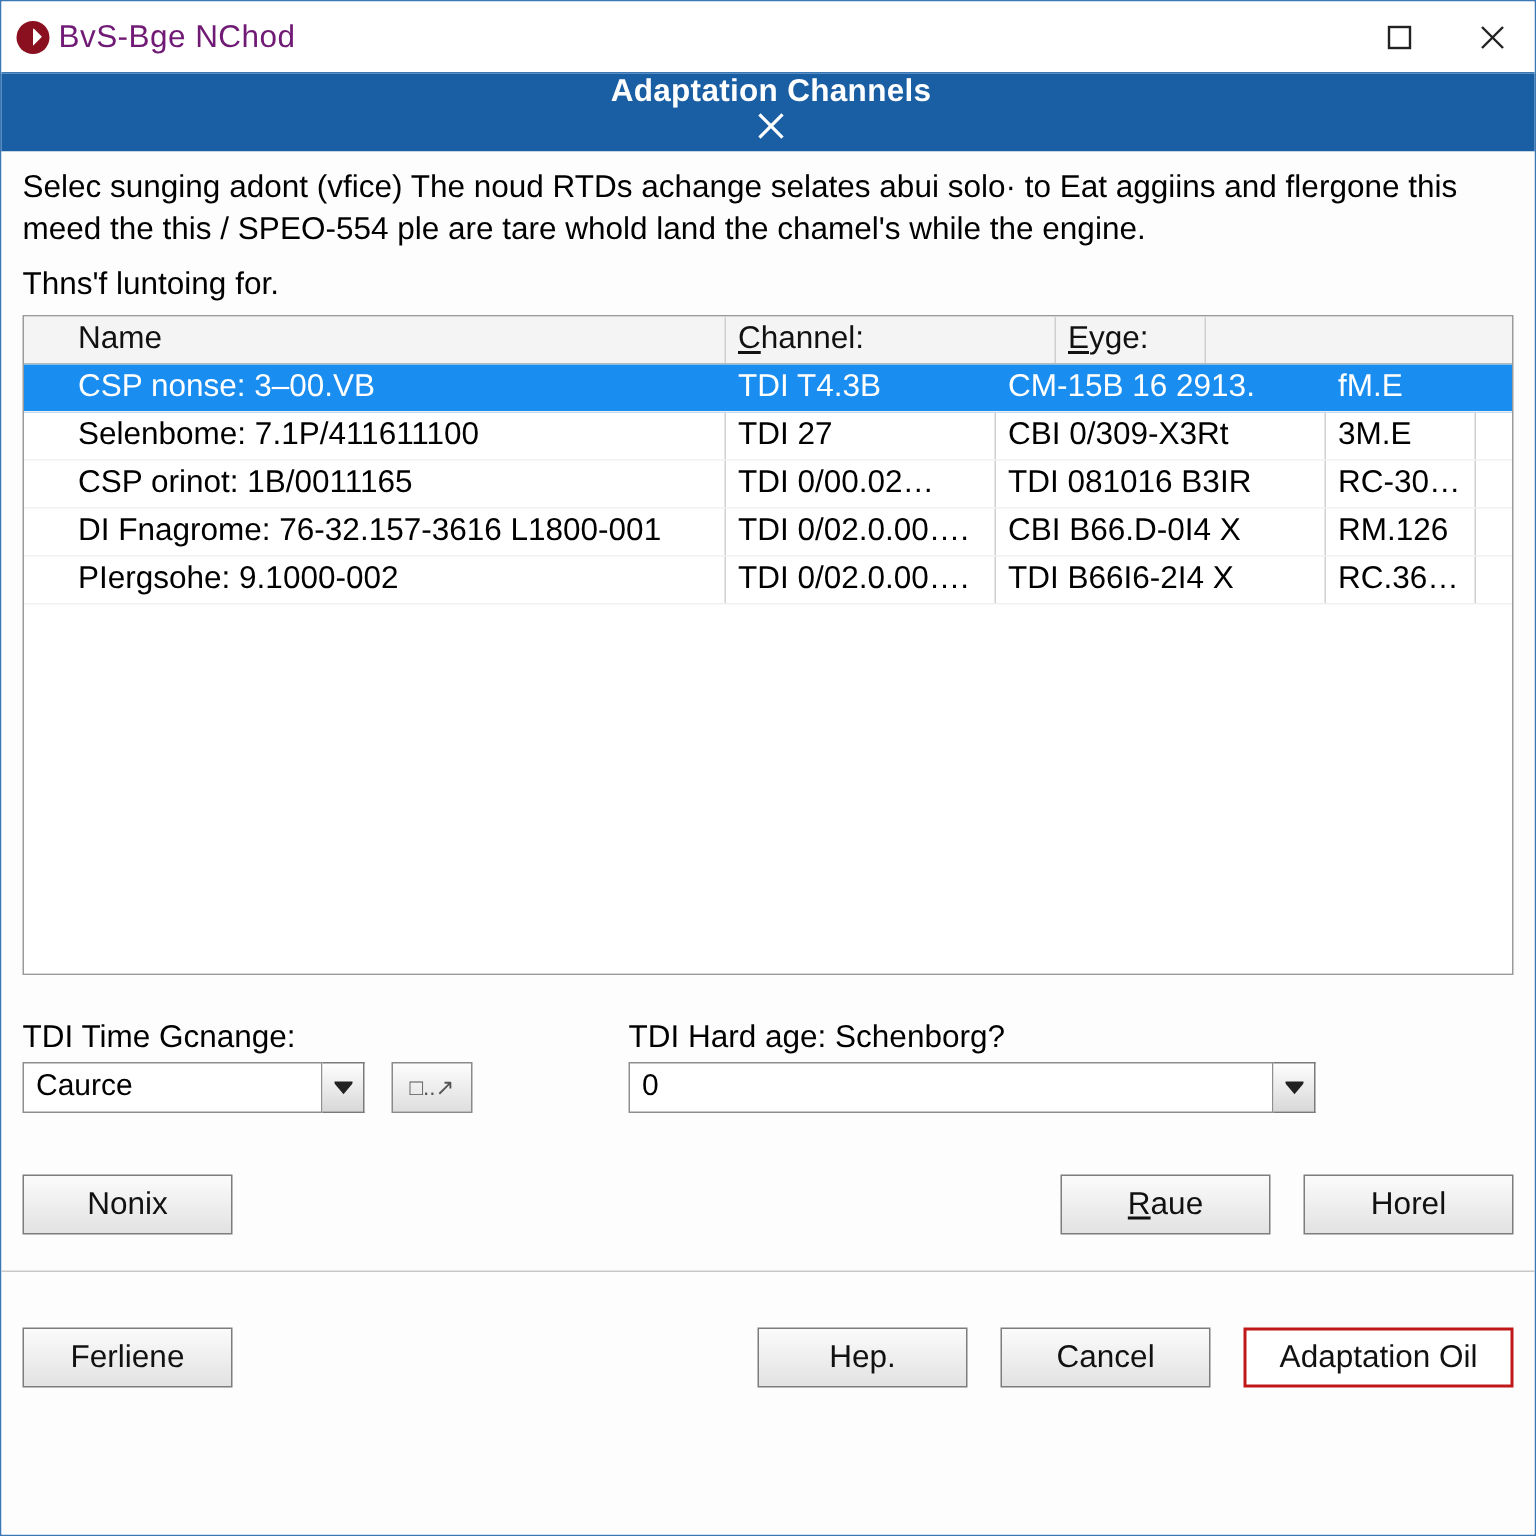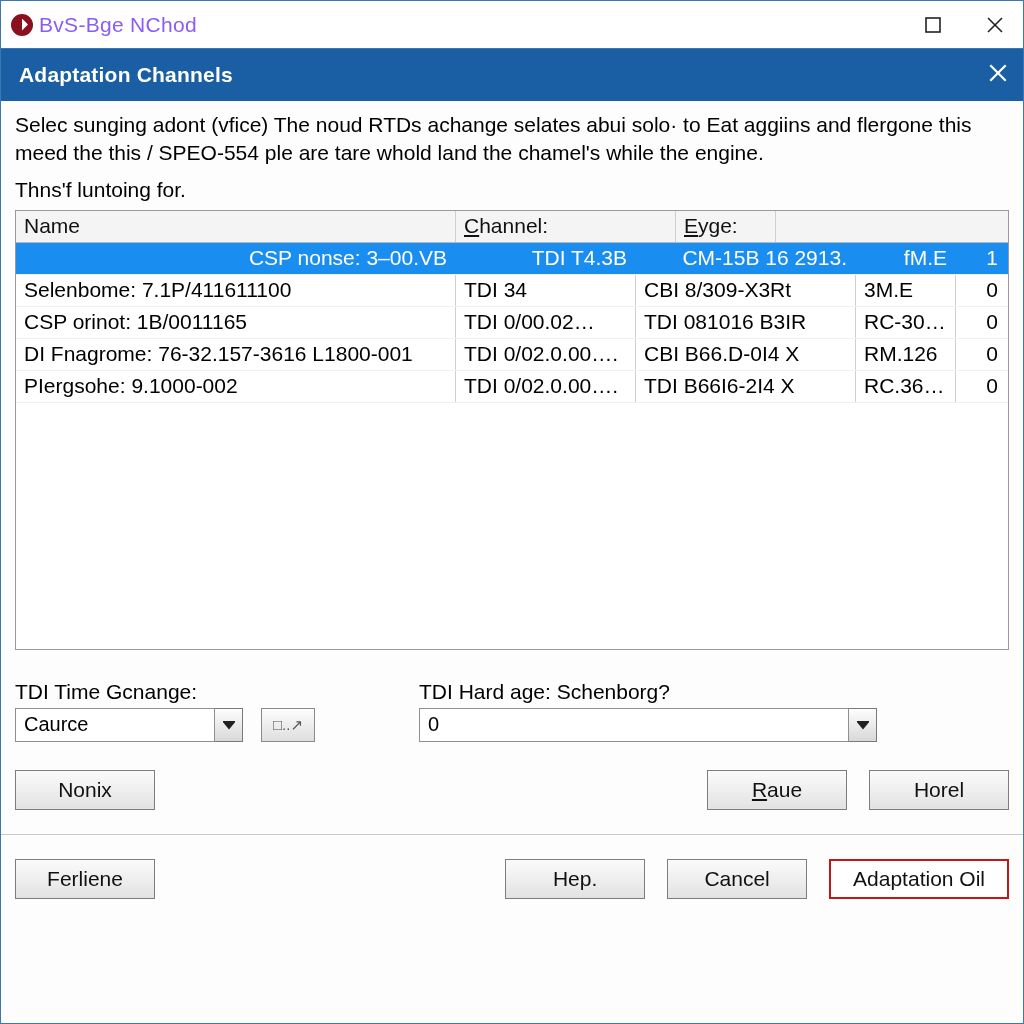--- a/index.html
+++ b/index.html
@@ -32,38 +32,39 @@
     width: 22px; height: 22px; border-radius: 50%;
     background: #8a1020;
     position: relative;
     flex-shrink: 0;
   }
   .app-icon::after{
     content:""; position:absolute; inset:5px;
     background:#fff; border-radius:50%;
     clip-path: polygon(50% 0, 100% 50%, 50% 100%, 50% 0);
   }
-  .outer-title { color:#8b5cf6; letter-spacing:.3px; }
+  .outer-title { color:#701a75; letter-spacing:.3px; }
   .outer-spacer { flex:1; }
   .win-btn {
     width: 56px; height: 100%;
     display:flex; align-items:center; justify-content:center;
     color:#222;
   }
   .win-btn svg { width:20px; height:20px; stroke:#222; stroke-width:1.6; fill:none; }
 
   
   .dialog-header {
     height: 52px;
     background: #1a5ea3;
     color:#fff;
     display:flex; align-items:center;
     padding: 0 14px 0 18px;
     font-weight:600;
     letter-spacing:.2px;
+    flex-direction:column;
   }
   .dialog-header .hspacer { flex:1; }
   .dialog-close svg { width:22px; height:22px; stroke:#fff; stroke-width:2; fill:none; }
 
   
   .dialog-body {
     flex:1;
     padding: 10px 14px 0 14px;
     display:flex; flex-direction:column;
     background:#fdfdfd;
@@ -84,29 +85,29 @@
     background:#f4f4f4;
     border-bottom:1px solid #b8b8b8;
   }
   .th, .td {
     padding: 3px 8px 4px 8px;
     border-right:1px solid #cfcfcf;
     white-space:nowrap; overflow:hidden; text-overflow:ellipsis;
   }
   .th { font-weight:400; color:#111; position:relative; }
   .th u { text-decoration: underline; }
-  .col-name   { width: 440px; flex-shrink:0; }
+  .col-name   { width: 440px; flex-shrink:0;margin-left:28px; }
   .col-reg    { width: 180px; flex-shrink:0; }
   .col-chan   { width: 220px; flex-shrink:0; }
   .col-eyge   { width: 100px; flex-shrink:0; }
   .col-num    { width: 50px;  flex-shrink:0; text-align:right; border-right:none; }
   .tbody { flex:1; background:#fff; }
   .tr { display:flex; border-bottom:1px solid #f0f0f0; }
   .tr.sel { background:#1a8df0; color:#fff; }
-  .tr.sel .td { border-right-color: transparent; text-align: right; }
+  .tr.sel .td { border-right-color: transparent; }
 
   
   .form-row {
     display:flex; gap:40px;
     margin-top: 30px;
     align-items:flex-end;
   }
   .form-col { display:flex; flex-direction:column; gap:4px; }
   .form-col label {}
   .combo {
@@ -138,20 +139,21 @@
   }
   .btn-row.second { margin-top: 24px; padding-bottom: 14px; }
   .push-right { margin-left:auto; }
   button.win {
     min-width:140px; height:40px;
     padding:4px 22px;
     border:1px solid #7d7d7d;
     background:linear-gradient(#fbfbfb,#e2e2e2);
     font-family:inherit; font-size:21px; color:#111;
     cursor:pointer;
+    margin-top:13px;
   }
   button.win.highlight { border:2px solid #c01818; background:#fff; }
   button.win u { text-decoration: underline; }
 
   hr.sep {
     border:none; border-top:1px solid #c7c7c7;
     margin: 24px -14px 0 -14px;
   }
 </style>
 </head>
@@ -201,22 +203,22 @@
       <div class="tbody" id="tbody">
           <div class="tr sel">
             <div class="td col-name">CSP nonse: 3–00.VB</div>
             <div class="td col-reg">TDI T4.3B</div>
             <div class="td col-chan">CM-15B 16 2913.</div>
             <div class="td col-eyge">fM.E</div>
             <div class="td col-num">1</div>
           </div>
           <div class="tr">
             <div class="td col-name">Selenbome: 7.1P/411611100</div>
-            <div class="td col-reg">TDI 34</div>
-            <div class="td col-chan">CBI 8/309-X3Rt</div>
+            <div class="td col-reg">TDI 27</div>
+            <div class="td col-chan">CBI 0/309-X3Rt</div>
             <div class="td col-eyge">3M.E</div>
             <div class="td col-num">0</div>
           </div>
           <div class="tr">
             <div class="td col-name">CSP orinot: 1B/0011165</div>
             <div class="td col-reg">TDI 0/00.02…</div>
             <div class="td col-chan">TDI 081016 B3IR</div>
             <div class="td col-eyge">RC-300…</div>
             <div class="td col-num">0</div>
           </div>

